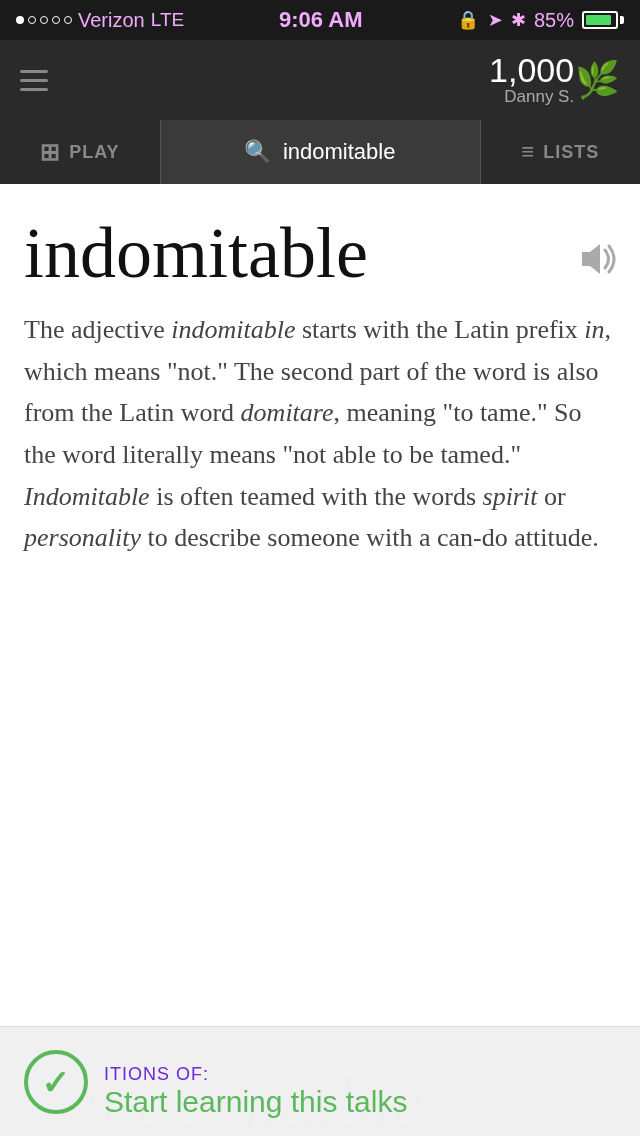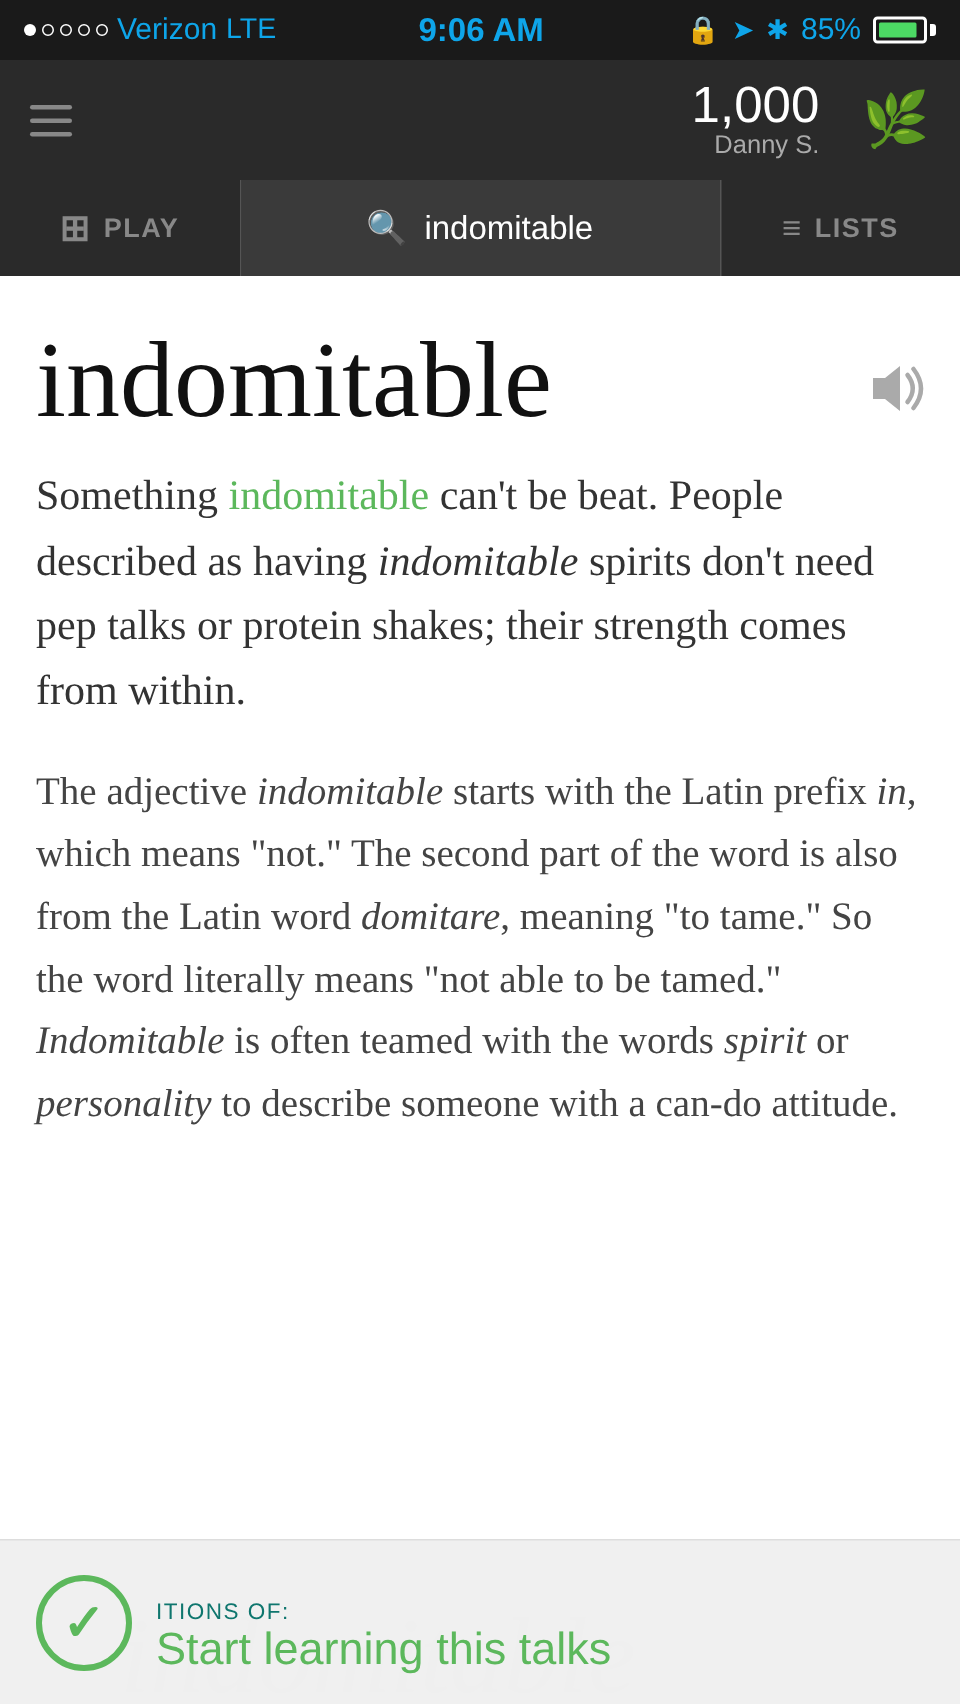--- a/index.html
+++ b/index.html
@@ -2,21 +2,21 @@
 <html><head>
   <meta charset="utf-8">
   <meta name="viewport" content="width=640px">
   <style>
     * { margin: 0; padding: 0; box-sizing: border-box; }
     body { width: 640px; min-height: 1136px; font-family: Georgia, 'Times New Roman', serif; background: #fff; overflow-x: hidden; }
 
     
     .status-bar {
       background: #1a1a1a;
-      color: #0ea5e9;
+      color: #f0abfc;
       height: 40px;
       display: flex;
       align-items: center;
       justify-content: space-between;
       padding: 0 16px;
       font-family: -apple-system, Helvetica, Arial, sans-serif;
       font-size: 22px;
     }
     .status-left { display: flex; align-items: center; gap: 6px; }
     .status-center { font-weight: 700; font-size: 22px; }
@@ -37,21 +37,21 @@
       background: #2a2a2a;
       height: 80px;
       display: flex;
       align-items: center;
       justify-content: space-between;
       padding: 0 20px;
     }
     .header-left { display: flex; align-items: center; gap: 8px; }
     .hamburger-icon { display: flex; flex-direction: column; gap: 6px; }
     .hamburger-line { width: 28px; height: 3px; background: #888; border-radius: 2px; }
-    .header-right { display: flex; align-items: center; gap: 29px; }
+    .header-right { display: flex; align-items: center; gap: 1px; }
     .header-score { text-align: right; color: #fff; }
     .score-number { font-family: -apple-system, Helvetica, Arial, sans-serif; font-size: 34px; font-weight: 300; line-height: 1; }
     .score-name { font-family: -apple-system, Helvetica, Arial, sans-serif; font-size: 17px; color: #aaa; }
     .leaf-icon { font-size: 36px; color: #5cb85c; }
 
     
     .nav-bar {
       background: #2a2a2a;
       height: 64px;
       display: flex;
@@ -156,22 +156,22 @@
       flex-shrink: 0;
     }
     .cta-check-mark {
       color: #5cb85c;
       font-size: 34px;
       font-weight: bold;
     }
     .cta-content { flex: 1; }
     .cta-label {
       font-family: -apple-system, Helvetica, Arial, sans-serif;
-      font-size: 15px;
-      color: #0f766e;
+      font-size: 18px;
+      color: #6d28d9;
       text-transform: uppercase;
       letter-spacing: 1px;
       margin-top: 20px;
     }
     .cta-action {
       font-family: -apple-system, Helvetica, Arial, sans-serif;
       font-size: 30px;
       font-weight: 500;
       color: #5cb85c;
     }
@@ -247,23 +247,20 @@
     <h1 class="word-title">indomitable</h1>
     <div class="speaker-icon">
       <svg width="38" height="34" viewBox="0 0 38 34" fill="none" xmlns="http://www.w3.org/2000/svg">
         <polygon points="4,10 4,24 12,24 22,32 22,2 12,10" fill="#aaa"></polygon>
         <path d="M27 8 Q34 17 27 26" stroke="#aaa" stroke-width="3" fill="none" stroke-linecap="round"></path>
         <path d="M31 4 Q41 17 31 30" stroke="#aaa" stroke-width="3" fill="none" stroke-linecap="round"></path>
       </svg>
     </div>
   </div>
 
-  <p class="definition-text">
-    Something <span class="highlight">indomitable</span> can't be beat. People described as having <span class="italic">indomitable</span> spirits don't need pep talks or protein shakes; their strength comes from within.
-  </p>
 
   <p class="etymology-text">
     The adjective <span class="italic">indomitable</span> starts with the Latin prefix <span class="italic">in</span>, which means "not." The second part of the word is also from the Latin word <span class="italic">domitare</span>, meaning "to tame." So the word literally means "not able to be tamed." <span class="italic">Indomitable</span> is often teamed with the words <span class="italic">spirit</span> or <span class="italic">personality</span> to describe someone with a can-do attitude.
   </p>
 
 </div>
 
 <div class="cta-bar">
   <div class="cta-check">
     <span class="cta-check-mark">✓</span>

